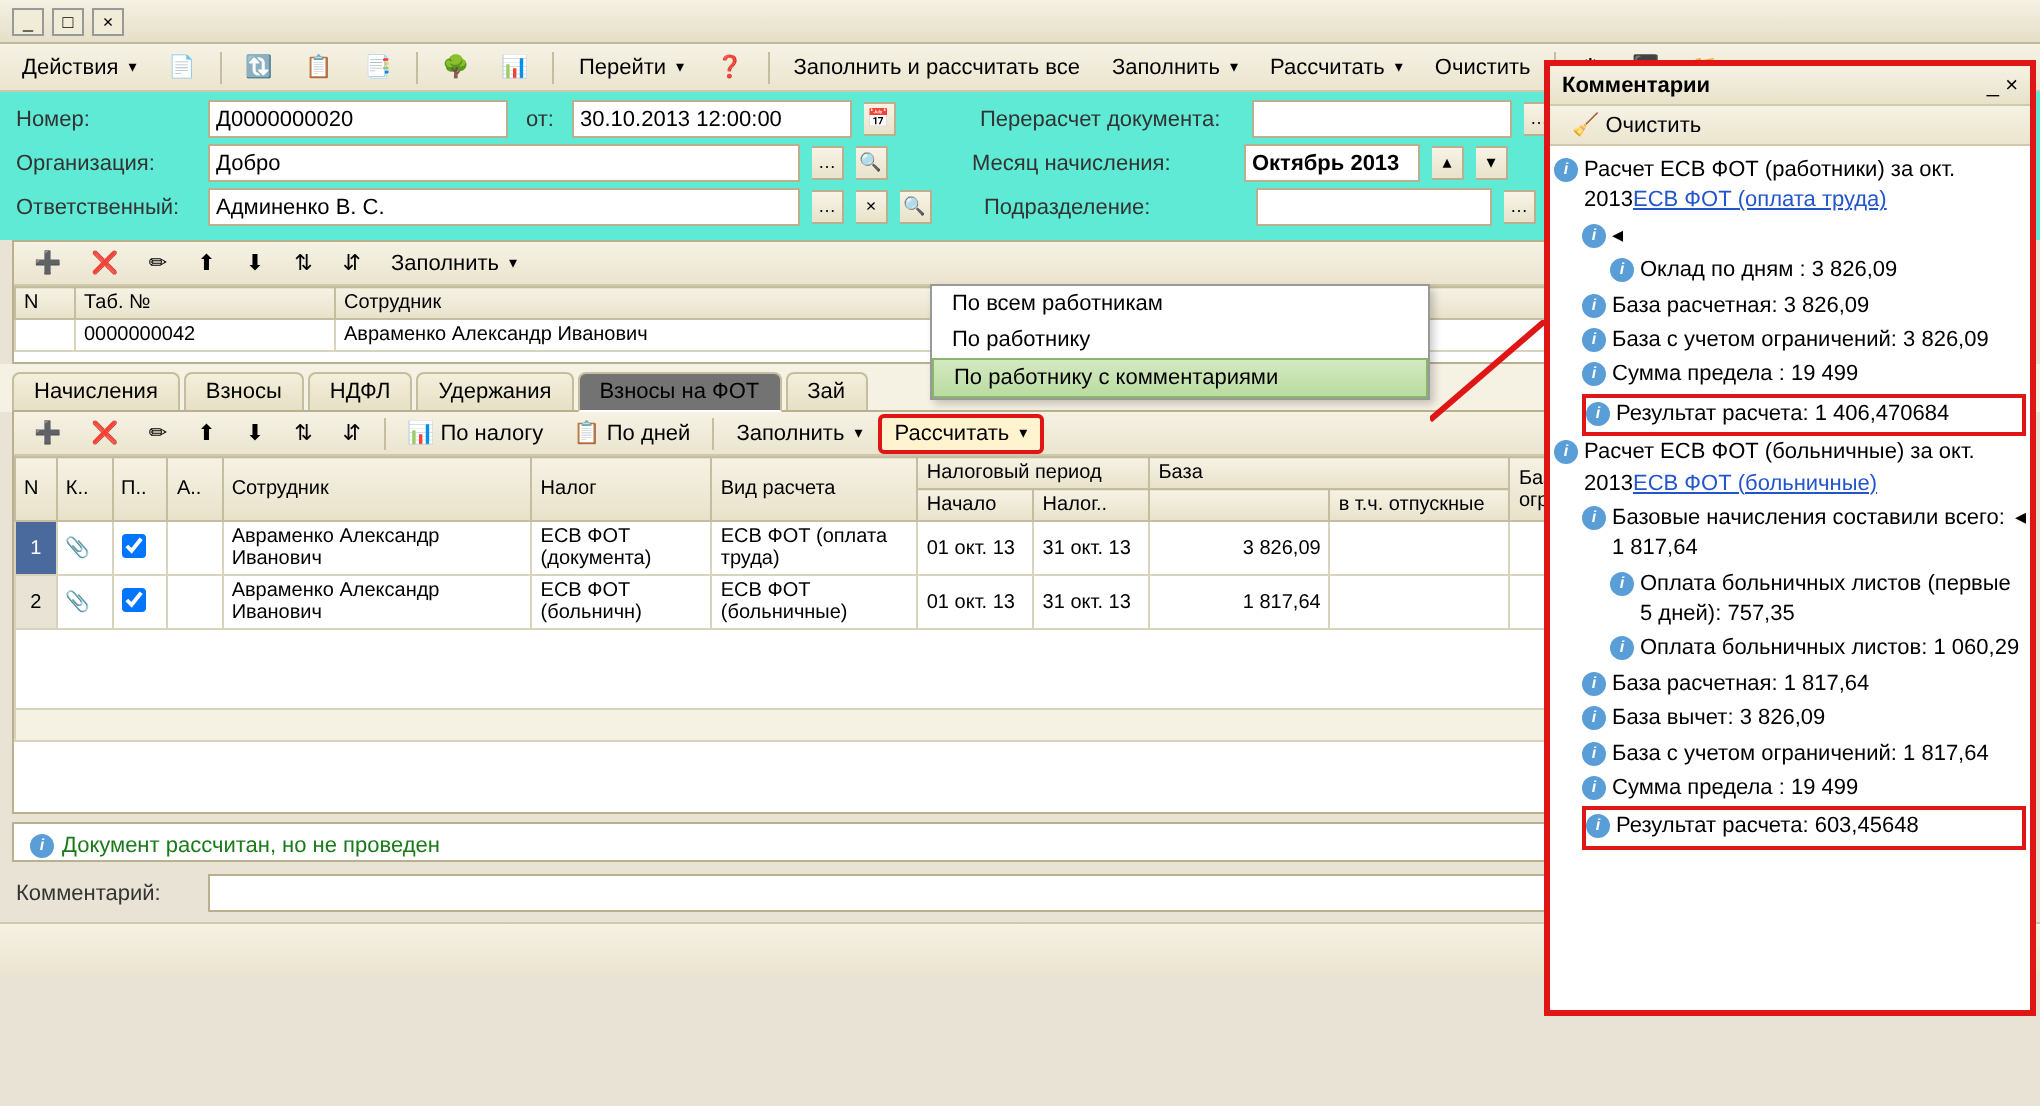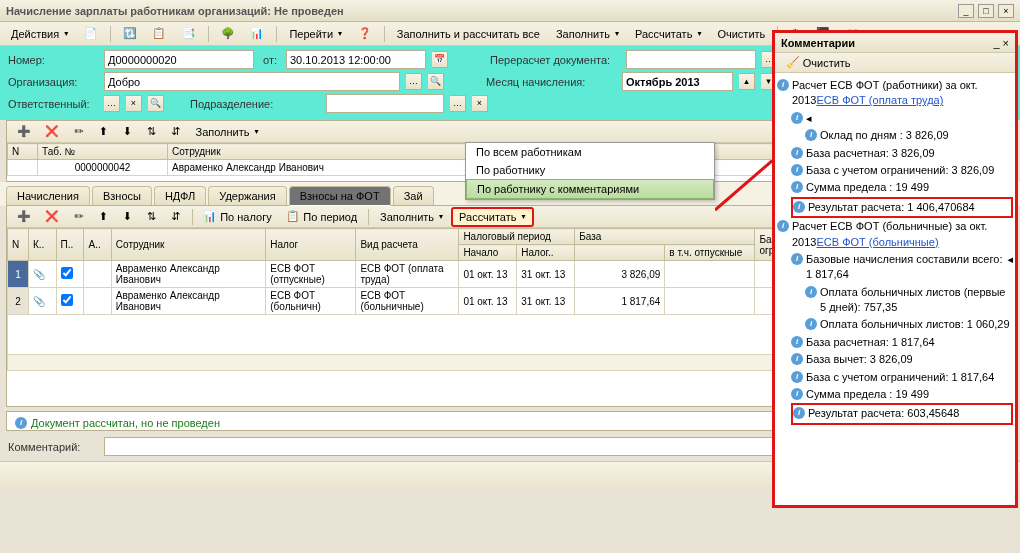--- a/index.html
+++ b/index.html
@@ -42,21 +42,20 @@
 .popitem.hl{background:linear-gradient(#d4e9c2,#b9dca0);border:1px solid #8ab56d}
 .statusmsg{display:flex;align-items:center;gap:4px;padding:4px 8px;color:#1a7a1a}
 .ddarrow::after{content:"▾";font-size:8px;margin-left:2px}
 .totalrow td{background:#f5f1e3;font-weight:bold}
 .chk{width:12px;height:12px}
 </style>
 </head>
 <body>
 
 <div class="titlebar">
-  <span class="t">Начисление зарплаты работникам организаций: Не проведен</span>
   <div class="winbtns">
     <span class="winbtn">_</span>
     <span class="winbtn">□</span>
     <span class="winbtn">×</span>
   </div>
 </div>
 
 <div class="toolbar">
   <span class="tbtn ddarrow">Действия</span>
   <span class="tbtn">📄</span>
@@ -93,26 +92,27 @@
     <span class="fld" style="width:130px"></span>
       <span class="fldbtn">…</span>
   </div>
   <div class="row">
     <span class="lbl">Организация:</span>
     <span class="fld" style="width:296px">Добро</span>
       <span class="fldbtn">…</span>
       <span class="fldbtn">🔍</span>
     <span style="width:30px"></span>
     <span class="lbl" style="min-width:130px">Месяц начисления:</span>
-    <span class="fld" style="width:111px;font-weight:bold">Октябрь 2013</span>
+    <span class="fld" style="width:88px;font-weight:bold">Октябрь 2013</span>
       <span class="fldbtn">▴</span>
       <span class="fldbtn">▾</span>
   </div>
   <div class="row">
     <span class="lbl">Ответственный:</span>
+    <span class="fld" style="width:296px">Админенко В. С.</span>
       <span class="fldbtn">…</span>
       <span class="fldbtn">×</span>
       <span class="fldbtn">🔍</span>
     <span style="width:14px"></span>
     <span class="lbl" style="min-width:130px">Подразделение:</span>
     <span class="fld" style="width:118px"></span>
       <span class="fldbtn">…</span>
       <span class="fldbtn">×</span>
   </div>
 </div>
@@ -130,21 +130,21 @@
   </div>
   <table>
     <tbody>
         <tr>
           <th style="width:30px">N</th>
           <th style="width:130px">Таб. №</th>
           <th>Сотрудник</th>
         </tr>
     <tr class="sel">
           <td class="rownum">1</td>
-          <td style="text-align:center">0000000042</td>
+          <td style="text-align:left">0000000042</td>
           <td>Авраменко Александр Иванович</td>
         </tr>
   </tbody>
     </table>
 </div>
 
 <div class="tabs">
   <span class="tab">Начисления</span>
   <span class="tab">Взносы</span>
   <span class="tab">НДФЛ</span>
@@ -162,21 +162,21 @@
     <span class="tbtn">⬇</span>
       <span class="tbtn">⇅</span>
     <span class="tbtn">⇵</span>
       <span class="tsep"></span>
     <span class="tbtn">
         <span>📊</span>
         <span>По налогу</span>
       </span>
     <span class="tbtn">
         <span>📋</span>
-        <span>По период</span>
+        <span>По дней</span>
       </span>
       <span class="tsep"></span>
     <span class="tbtn ddarrow">Заполнить</span>
     <span class="tbtn ddarrow redbox" style="background:#fff3d0">Рассчитать</span>
   </div>
   <table>
     <thead>
     <tr>
       <th rowspan="2" style="width:16px">N</th>
       <th rowspan="2" style="width:20px">К..</th>
@@ -198,21 +198,21 @@
           <th style="width:70px">в т.ч. отпускные</th>
     </tr>
     </thead>
     <tbody>
     <tr>
       <td class="rownum">1</td>
           <td>📎</td>
           <td><input type="checkbox" class="chk" checked="" style=""></td>
           <td></td>
       <td>Авраменко Александр Иванович</td>
-          <td>ЕСВ ФОТ (отпускные)</td>
+          <td>ЕСВ ФОТ (документа)</td>
           <td>ЕСВ ФОТ (оплата труда)</td>
       <td>01 окт. 13</td>
           <td>31 окт. 13</td>
       <td style="text-align:right">3 826,09</td>
           <td></td>
       <td style="text-align:right">3 826,09</td>
       <td style="text-align:right;font-weight:bold">1 406,470684</td>
       <td>01 окт</td>
     </tr>
     <tr>

